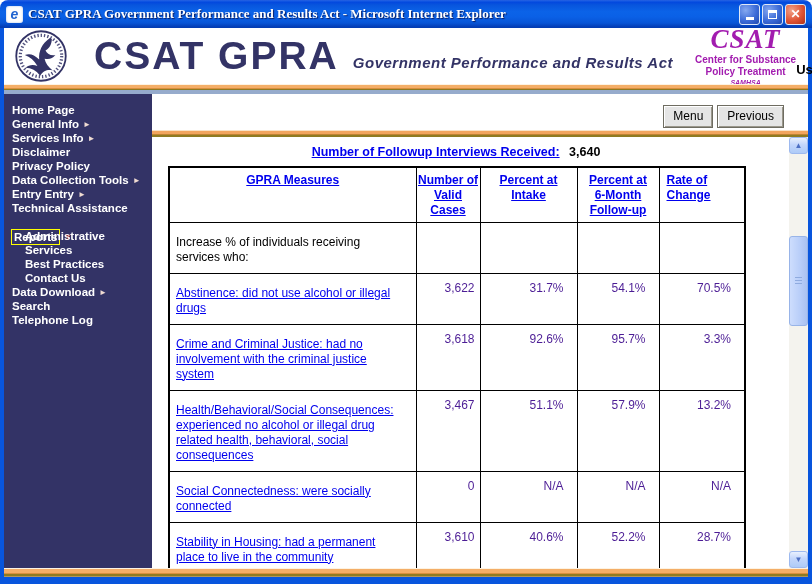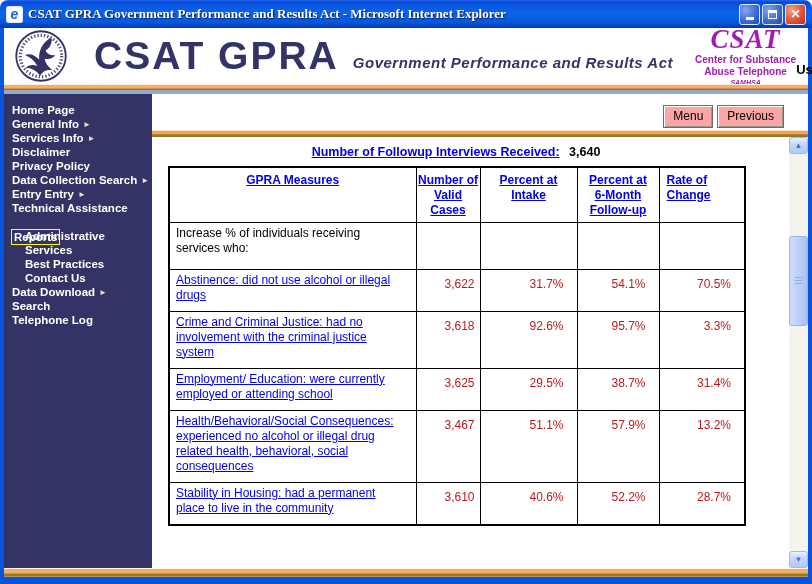--- a/index.html
+++ b/index.html
@@ -80,21 +80,21 @@
   .nav-label { display:inline-block; }
   .nav-label.selected { outline:1px solid #ffff00; padding:0 2px;margin-top:15px; }
   .nav-arrow { font-size:8px; margin-left:4px; color:#f0dcd2; vertical-align:1px; }
   .nav-arrow.down { color:#8b1a1a; font-size:9px; }
 
   
   .content { flex:1; display:flex; flex-direction:column; min-width:0; background:#fff; }
   .toolbar { height:36px; flex:0 0 auto; display:flex; justify-content:flex-end; align-items:flex-start; gap:4px; padding:11px 24px 0 0; }
   .xp-btn {
     font-family:"Liberation Sans", sans-serif; font-size:12px; color:#000;
-    background:#fca5a5; border:1px solid #6e6c61; padding:3px 9px 4px 9px; cursor:pointer;
+    background:#e5e5e5; border:1px solid #6e6c61; padding:3px 9px 4px 9px; cursor:pointer;
     box-shadow:inset 1px 1px 0 #ffffff, inset -1px -1px 0 #9a978c;
   }
   .content-rule {
     height:7px; flex:0 0 auto;
     background:linear-gradient(to bottom,
       #f8e3c8 0%, #f8e3c8 18%,
       #f2a55e 18%, #f2a55e 62%,
       #c08433 62%, #c08433 78%,
       #8f7b22 78%, #8f7b22 100%);
   }
@@ -106,24 +106,24 @@
   .heading-value { color:#000; font-weight:bold; margin-left:6px; }
 
   
   table.report-table { width:576px; border-collapse:collapse; border:2px solid #000; table-layout:fixed; }
   .report-table th, .report-table td { border:1px solid #000; font-size:12px; }
   col.c0 { width:247px; } col.c1 { width:64px; } col.c2 { width:97px; } col.c3 { width:82px; } col.c4 { width:86px; }
   .report-table th { height:55px; vertical-align:top; padding-top:5px; text-align:center; font-weight:bold;text-decoration:underline; }
   .report-table th.left { text-align:left; padding-left:7px; }
   .th-link { color:#0000ee; text-decoration:underline; cursor:pointer; line-height:15px; display:inline-block; }
   .report-table td { vertical-align:top; }
-  td.measure-cell { padding:3px 12px 8px 6px; line-height:15px; }
+  td.measure-cell { padding:12px 12px 8px 6px; line-height:15px; }
   td.measure-cell.intro { color:#000; height:47px; }
   .measure-link { color:#0000ee; text-decoration:underline; cursor:pointer; }
-  td.num-cell { text-align:right; padding-top:7px; color:#b91c1c; }
+  td.num-cell { text-align:right; padding-top:7px; color:#4c1d95; }
   td.num-cell.n0 { padding-right:5px; }
   td.num-cell.n1, td.num-cell.n2, td.num-cell.n3 { padding-right:13px; }
 
   
   .scrollbar { width:19px; flex:0 0 auto; background:#f4f3ee; display:flex; flex-direction:column; }
   .sb-btn {
     height:17px; flex:0 0 auto; border:1px solid #9db9ef; border-radius:3px;
     background:linear-gradient(to bottom,#e8f0fe,#c3d6fb 45%,#aecbf7);
     color:#4d6fc3; font-size:8px; line-height:15px; text-align:center; cursor:pointer;
   }
@@ -167,40 +167,40 @@
         <circle cx="30" cy="30" r="23" fill="none" stroke="#333366" stroke-width="3.5" stroke-dasharray="1.5 2.2" opacity="0.85"></circle>
         <path fill="#333366" d="M40 10 C31 16 27 25 28 34 C22 28 17 27 12 29 C18 31 22 35 26 41 C21 39 16 40 13 43 C19 43 25 46 29 52 C33 46 37 45 43 46 C38 42 35 38 34 33 C39 34 43 33 46 29 C41 30 37 28 35 24 C40 21 42 16 42 11 Z"></path>
       </svg>
       <div class="brand">
         <span class="brand-title">CSAT GPRA</span>
         <span class="brand-subtitle">Government Performance and Results Act</span>
       </div>
       <div class="csat-logo">
         <div class="csat-word">CSAT</div>
         <div class="csat-line">Center for Substance</div>
-        <div class="csat-line">Abuse Telephone</div>
+        <div class="csat-line">Policy Treatment</div>
         <div class="csat-samhsa">SAMHSA</div>
       </div>
       <div class="user-block">
         <a class="logout-link">Logout</a>
         <div class="user-label">User: Christopher Shumway</div>
       </div>
     </div>
 
     <div class="gradient-bar"></div>
 
     <div class="main-row">
 
       <nav class="sidebar" id="sidebar">
           <div class="nav-item"><span class="nav-label">Home Page</span></div>
           <div class="nav-item"><span class="nav-label">General Info</span><span class="nav-arrow right">►</span></div>
           <div class="nav-item"><span class="nav-label">Services Info</span><span class="nav-arrow right">►</span></div>
           <div class="nav-item"><span class="nav-label">Disclaimer</span></div>
           <div class="nav-item"><span class="nav-label">Privacy Policy</span></div>
-          <div class="nav-item"><span class="nav-label">Data Collection Search</span><span class="nav-arrow right">►</span></div>
+          <div class="nav-item"><span class="nav-label">Data Collection Tools</span><span class="nav-arrow right">►</span></div>
           <div class="nav-item"><span class="nav-label">Entry Entry</span><span class="nav-arrow right">►</span></div>
           <div class="nav-item"><span class="nav-label">Technical Assistance</span></div>
           <div class="nav-item"><span class="nav-label selected">Reports</span><span class="nav-arrow down">▼</span></div>
           <div class="nav-item indent"><span class="nav-label">Administrative</span></div>
           <div class="nav-item indent"><span class="nav-label">Services</span></div>
           <div class="nav-item indent"><span class="nav-label">Best Practices</span></div>
           <div class="nav-item indent"><span class="nav-label">Contact Us</span></div>
           <div class="nav-item"><span class="nav-label">Data Download</span><span class="nav-arrow right">►</span></div>
           <div class="nav-item"><span class="nav-label">Search</span></div>
           <div class="nav-item"><span class="nav-label">Telephone Log</span></div>
@@ -252,32 +252,32 @@
                     <td class="num-cell n3">70.5%</td>
                   </tr>
                   <tr>
                     <td class="measure-cell"><a class="measure-link">Crime and Criminal Justice:  had no involvement with the criminal justice system</a></td>
                     <td class="num-cell n0">3,618</td>
                     <td class="num-cell n1">92.6%</td>
                     <td class="num-cell n2">95.7%</td>
                     <td class="num-cell n3">3.3%</td>
                   </tr>
                   <tr>
-                    <td class="measure-cell"><a class="measure-link">Employment/ Education:  were currently employed or attending school</a></td>
-                    <td class="num-cell n0">3,625</td>
-                    <td class="num-cell n1">29.5%</td>
-                    <td class="num-cell n2">38.7%</td>
-                    <td class="num-cell n3">31.4%</td>
-                  </tr>
-                  <tr>
                     <td class="measure-cell"><a class="measure-link">Health/Behavioral/Social Consequences:  experienced no alcohol or illegal drug related health, behavioral, social consequences</a></td>
                     <td class="num-cell n0">3,467</td>
                     <td class="num-cell n1">51.1%</td>
                     <td class="num-cell n2">57.9%</td>
                     <td class="num-cell n3">13.2%</td>
+                  </tr>
+                  <tr>
+                    <td class="measure-cell"><a class="measure-link">Social Connectedness:  were socially connected</a></td>
+                    <td class="num-cell n0">0</td>
+                    <td class="num-cell n1">N/A</td>
+                    <td class="num-cell n2">N/A</td>
+                    <td class="num-cell n3">N/A</td>
                   </tr>
                   <tr>
                     <td class="measure-cell"><a class="measure-link">Stability in Housing:  had a permanent place to live in the community</a></td>
                     <td class="num-cell n0">3,610</td>
                     <td class="num-cell n1">40.6%</td>
                     <td class="num-cell n2">52.2%</td>
                     <td class="num-cell n3">28.7%</td>
                   </tr>
                 </tbody>
             </table>

